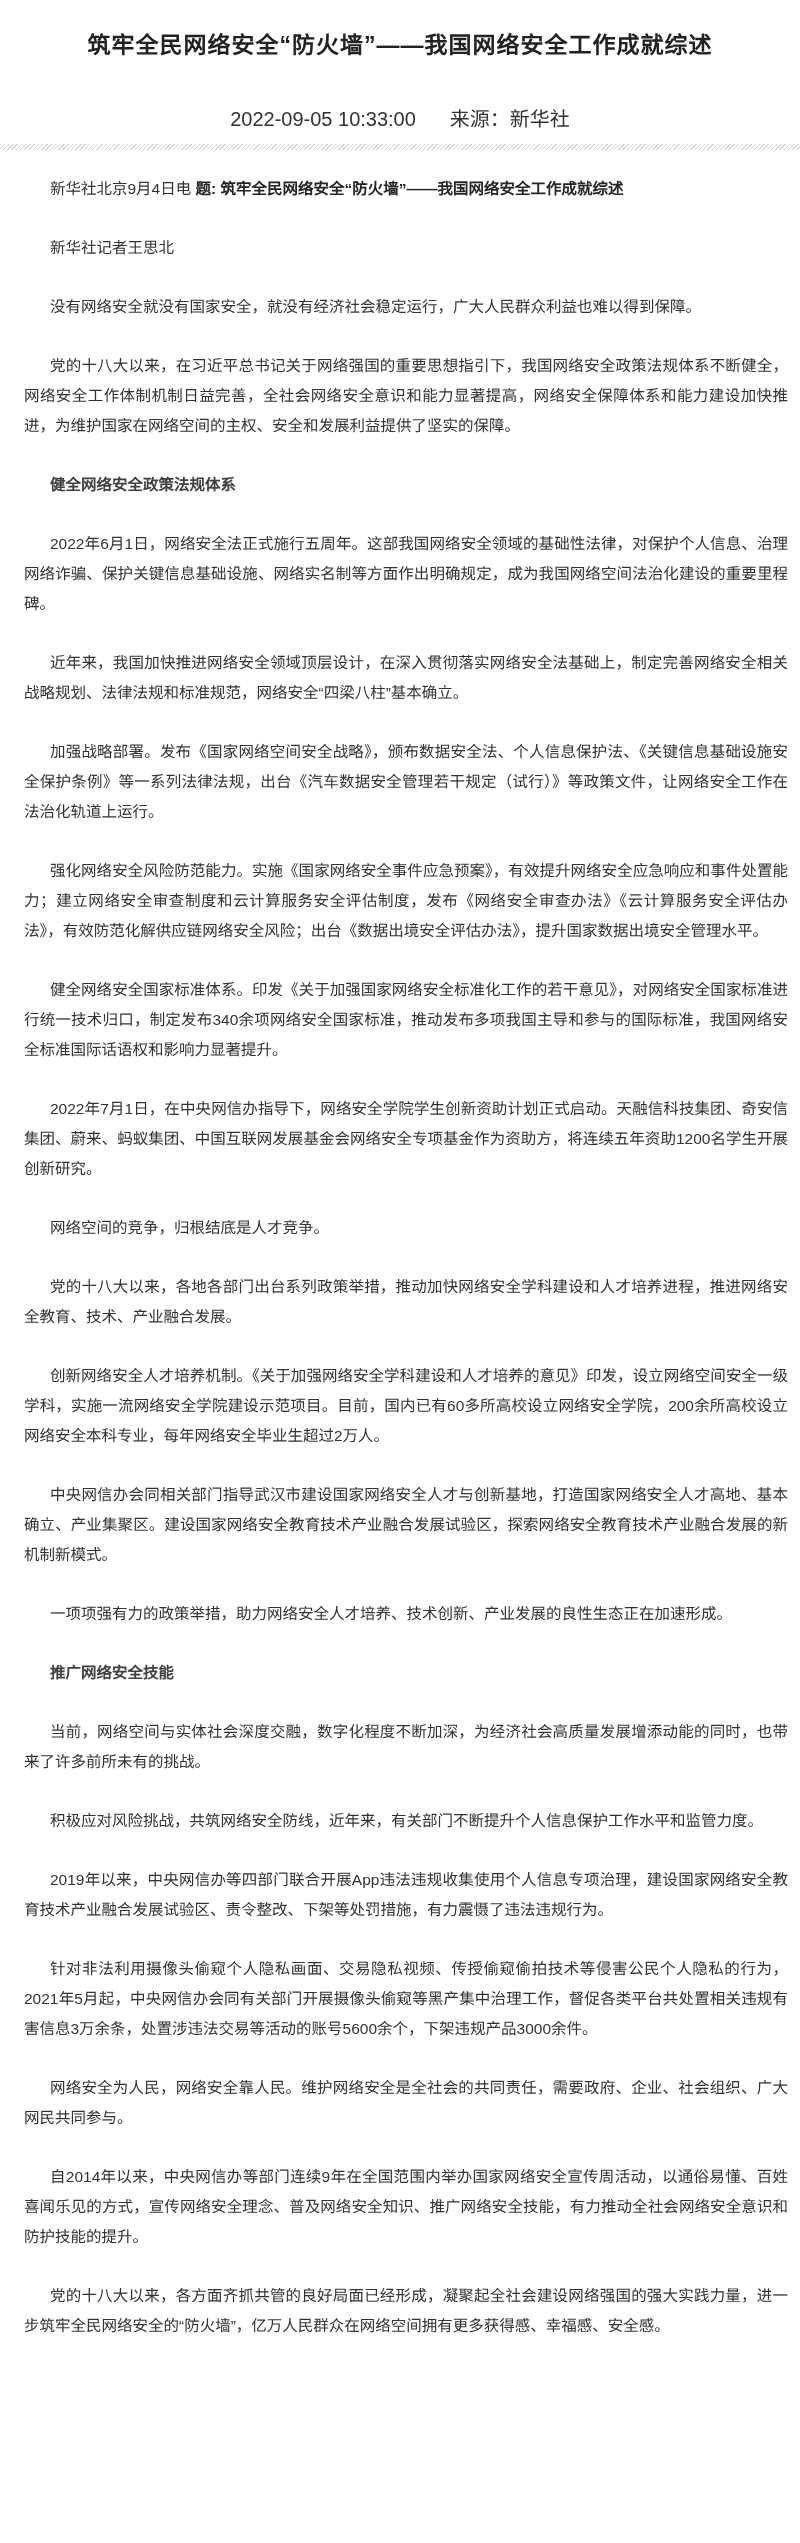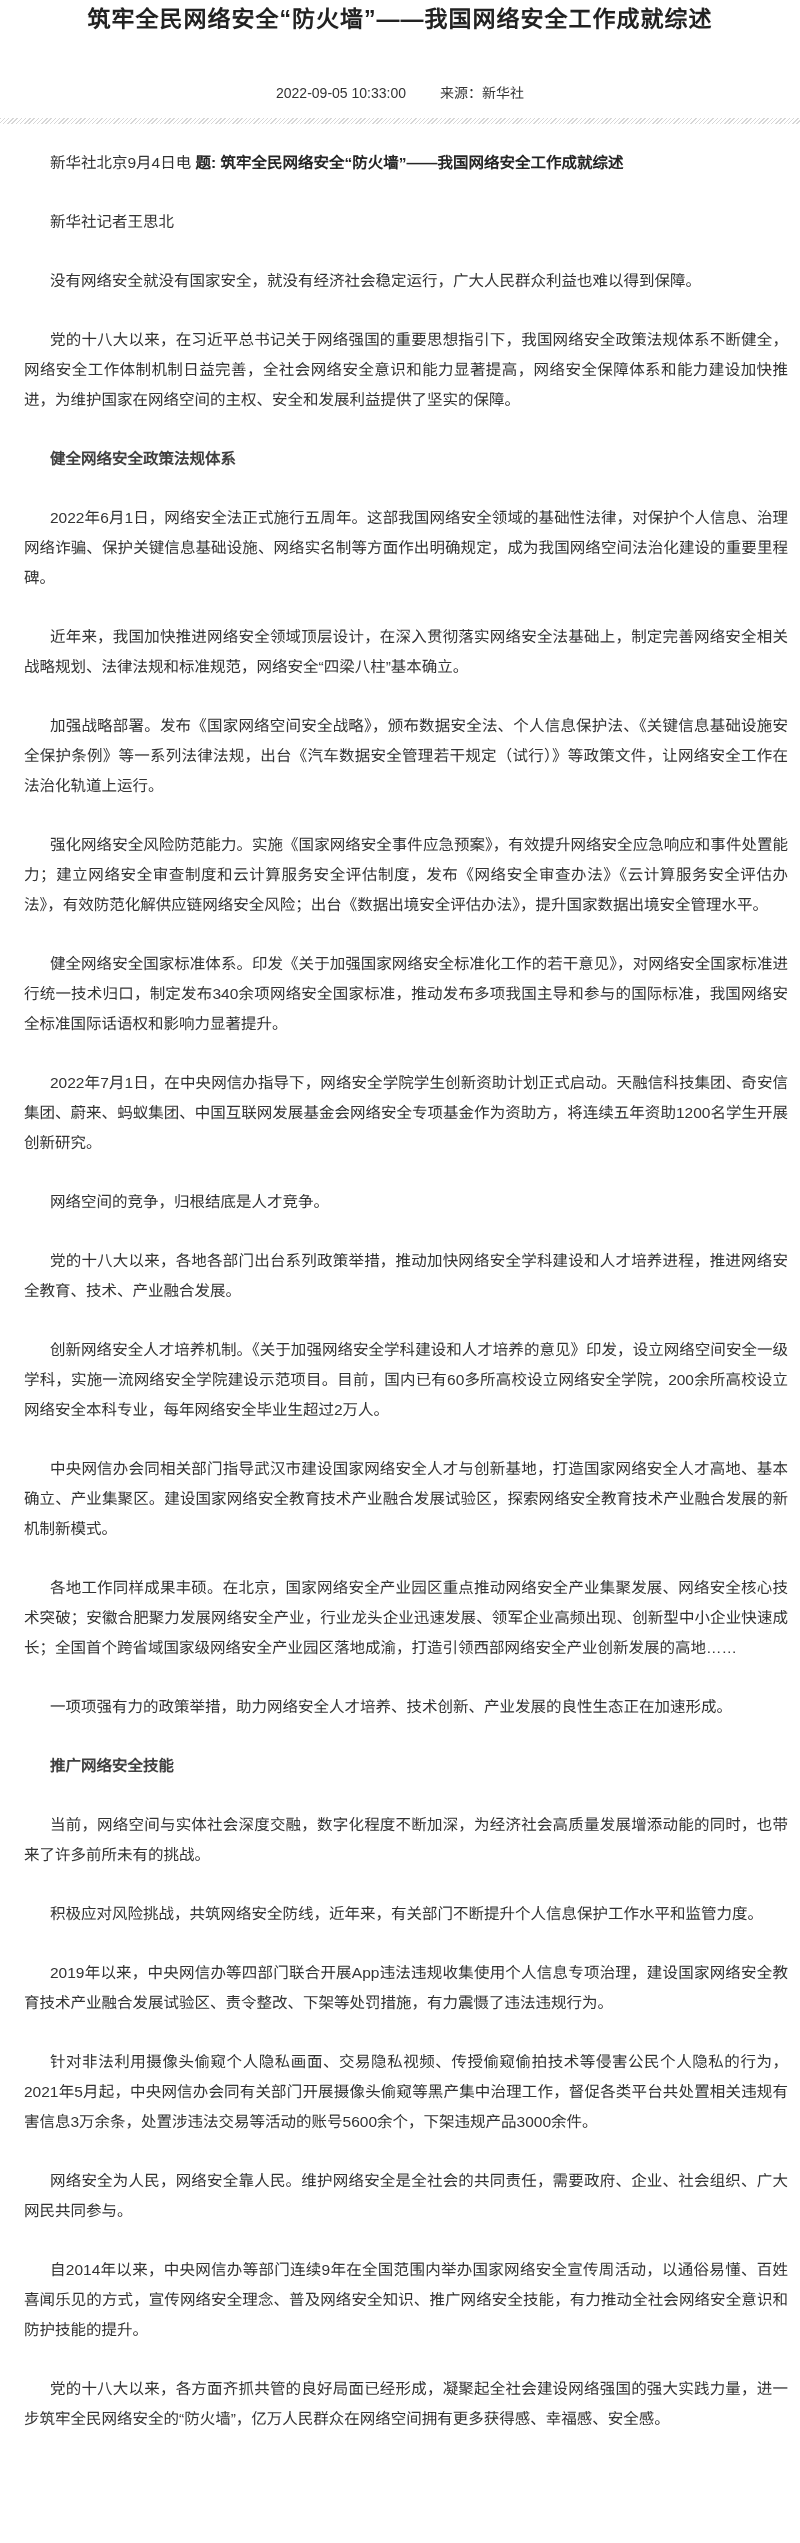--- a/index.html
+++ b/index.html
@@ -9,33 +9,34 @@
     font-family: "Liberation Sans", "DejaVu Sans", sans-serif;
   }
   .page {
     width: 800px;
     min-height: 2543px;
     margin: 0 auto;
     background: #ffffff;
     box-sizing: border-box;
   }
   .header {
+    padding-top: 26px;
     text-align: center;
   }
   .article-title {
     font-size: 23px;
     line-height: 38px;
     font-weight: bold;
     color: #222222;
     margin: 0 40px;
     letter-spacing: 1px;
   }
   .meta-line {
     margin-top: 44px;
-    font-size: 14px;
+    font-size: 20px;
     line-height: 22px;
     color: #333333;
     text-align: center;
   }
   .meta-line .meta-date { margin-right: 34px; }
   .hatch-divider {
     margin-top: 14px;
     width: 800px;
     height: 6px;
     background: repeating-linear-gradient(
@@ -86,21 +87,20 @@
       <p>2022年6月1日，网络安全法正式施行五周年。这部我国网络安全领域的基础性法律，对保护个人信息、治理网络诈骗、保护关键信息基础设施、网络实名制等方面作出明确规定，成为我国网络空间法治化建设的重要里程碑。</p>
       <p>近年来，我国加快推进网络安全领域顶层设计，在深入贯彻落实网络安全法基础上，制定完善网络安全相关战略规划、法律法规和标准规范，网络安全“四梁八柱”基本确立。</p>
       <p>加强战略部署。发布《国家网络空间安全战略》，颁布数据安全法、个人信息保护法、《关键信息基础设施安全保护条例》等一系列法律法规，出台《汽车数据安全管理若干规定（试行）》等政策文件，让网络安全工作在法治化轨道上运行。</p>
       <p>强化网络安全风险防范能力。实施《国家网络安全事件应急预案》，有效提升网络安全应急响应和事件处置能力；建立网络安全审查制度和云计算服务安全评估制度，发布《网络安全审查办法》《云计算服务安全评估办法》，有效防范化解供应链网络安全风险；出台《数据出境安全评估办法》，提升国家数据出境安全管理水平。</p>
       <p>健全网络安全国家标准体系。印发《关于加强国家网络安全标准化工作的若干意见》，对网络安全国家标准进行统一技术归口，制定发布340余项网络安全国家标准，推动发布多项我国主导和参与的国际标准，我国网络安全标准国际话语权和影响力显著提升。</p>
       <p>2022年7月1日，在中央网信办指导下，网络安全学院学生创新资助计划正式启动。天融信科技集团、奇安信集团、蔚来、蚂蚁集团、中国互联网发展基金会网络安全专项基金作为资助方，将连续五年资助1200名学生开展创新研究。</p>
       <p>网络空间的竞争，归根结底是人才竞争。</p>
       <p>党的十八大以来，各地各部门出台系列政策举措，推动加快网络安全学科建设和人才培养进程，推进网络安全教育、技术、产业融合发展。</p>
       <p>创新网络安全人才培养机制。《关于加强网络安全学科建设和人才培养的意见》印发，设立网络空间安全一级学科，实施一流网络安全学院建设示范项目。目前，国内已有60多所高校设立网络安全学院，200余所高校设立网络安全本科专业，每年网络安全毕业生超过2万人。</p>
       <p>中央网信办会同相关部门指导武汉市建设国家网络安全人才与创新基地，打造国家网络安全人才高地、基本确立、产业集聚区。建设国家网络安全教育技术产业融合发展试验区，探索网络安全教育技术产业融合发展的新机制新模式。</p>
-      <p>各地工作同样成果丰硕。在北京，国家网络安全产业园区重点推动网络安全产业集聚发展、网络安全核心技术突破；安徽合肥聚力发展网络安全产业，行业龙头企业迅速发展、领军企业高频出现、创新型中小企业快速成长；全国首个跨省域国家级网络安全产业园区落地成渝，打造引领西部网络安全产业创新发展的高地……</p>
       <p>一项项强有力的政策举措，助力网络安全人才培养、技术创新、产业发展的良性生态正在加速形成。</p>
       <p class="section-heading">推广网络安全技能</p>
       <p>当前，网络空间与实体社会深度交融，数字化程度不断加深，为经济社会高质量发展增添动能的同时，也带来了许多前所未有的挑战。</p>
       <p>积极应对风险挑战，共筑网络安全防线，近年来，有关部门不断提升个人信息保护工作水平和监管力度。</p>
       <p>2019年以来，中央网信办等四部门联合开展App违法违规收集使用个人信息专项治理，建设国家网络安全教育技术产业融合发展试验区、责令整改、下架等处罚措施，有力震慑了违法违规行为。</p>
       <p>针对非法利用摄像头偷窥个人隐私画面、交易隐私视频、传授偷窥偷拍技术等侵害公民个人隐私的行为，2021年5月起，中央网信办会同有关部门开展摄像头偷窥等黑产集中治理工作，督促各类平台共处置相关违规有害信息3万余条，处置涉违法交易等活动的账号5600余个，下架违规产品3000余件。</p>
       <p>网络安全为人民，网络安全靠人民。维护网络安全是全社会的共同责任，需要政府、企业、社会组织、广大网民共同参与。</p>
       <p>自2014年以来，中央网信办等部门连续9年在全国范围内举办国家网络安全宣传周活动，以通俗易懂、百姓喜闻乐见的方式，宣传网络安全理念、普及网络安全知识、推广网络安全技能，有力推动全社会网络安全意识和防护技能的提升。</p>
       <p>党的十八大以来，各方面齐抓共管的良好局面已经形成，凝聚起全社会建设网络强国的强大实践力量，进一步筑牢全民网络安全的“防火墙”，亿万人民群众在网络空间拥有更多获得感、幸福感、安全感。</p>
     </div>

